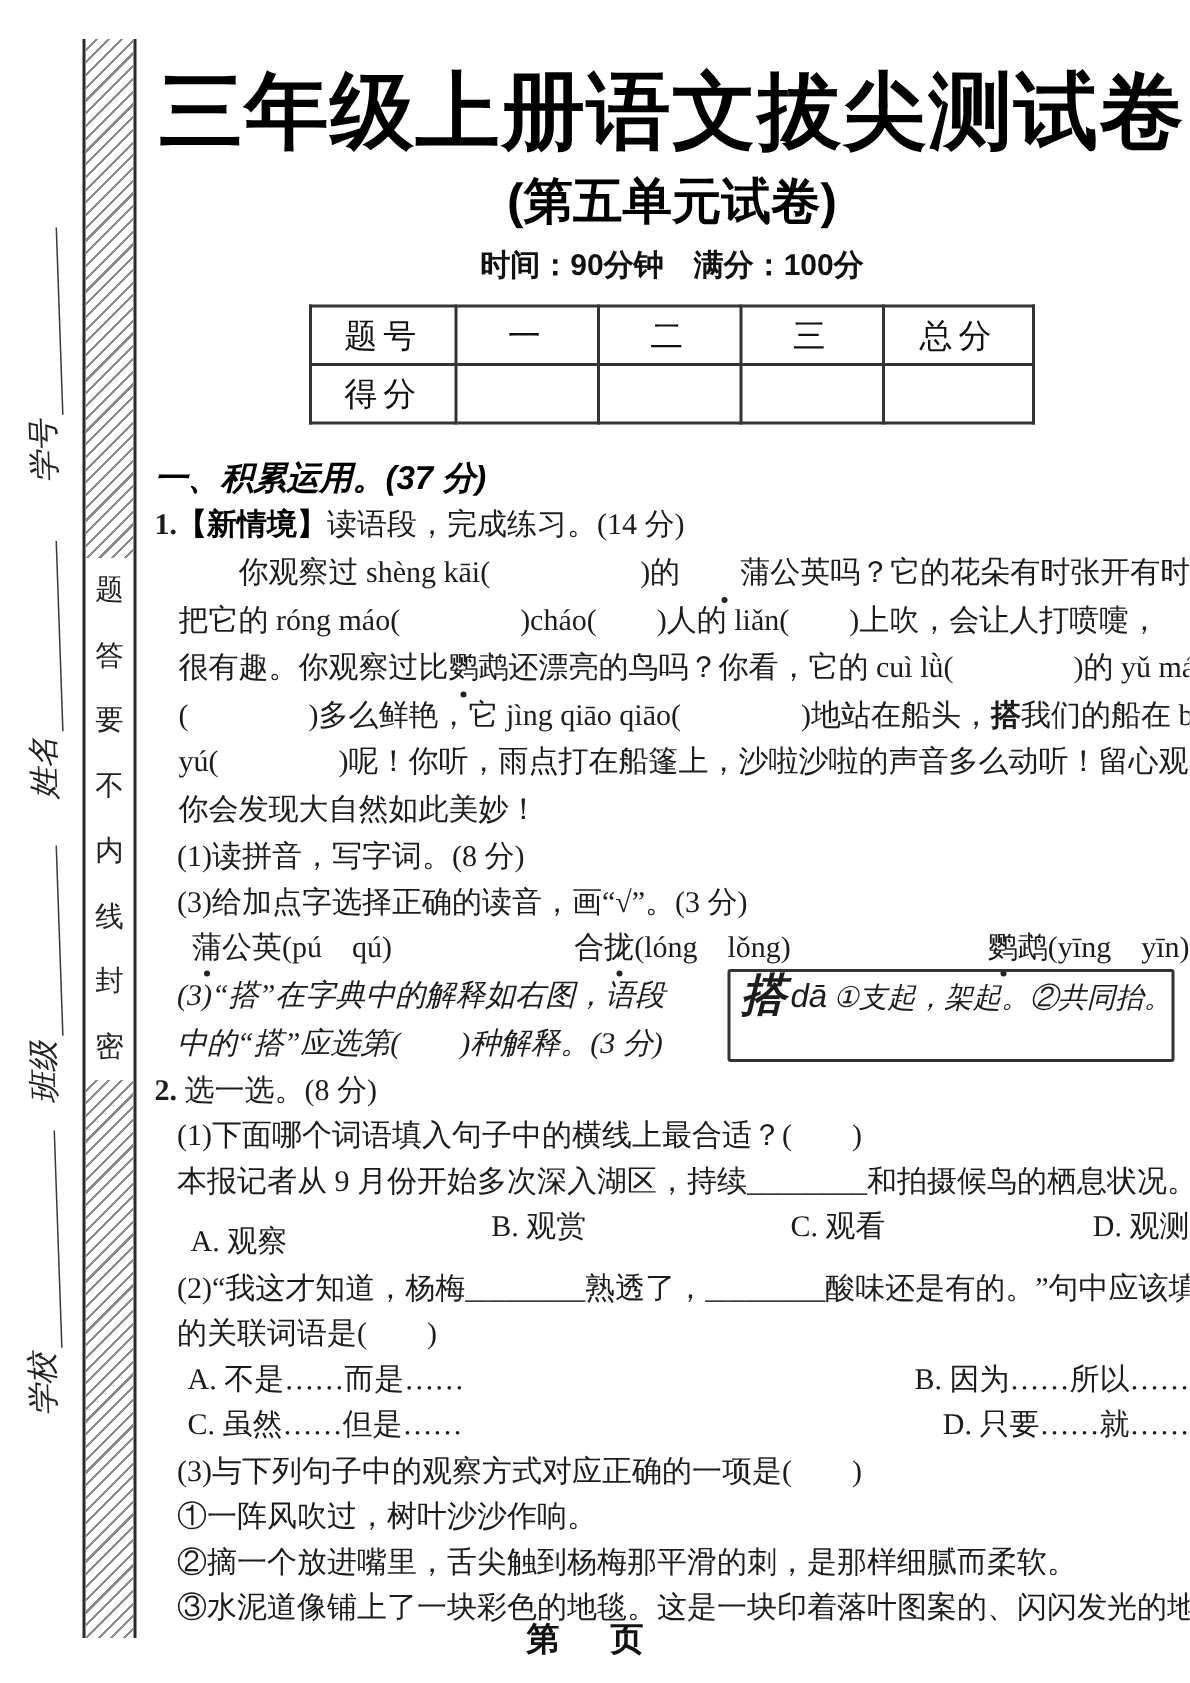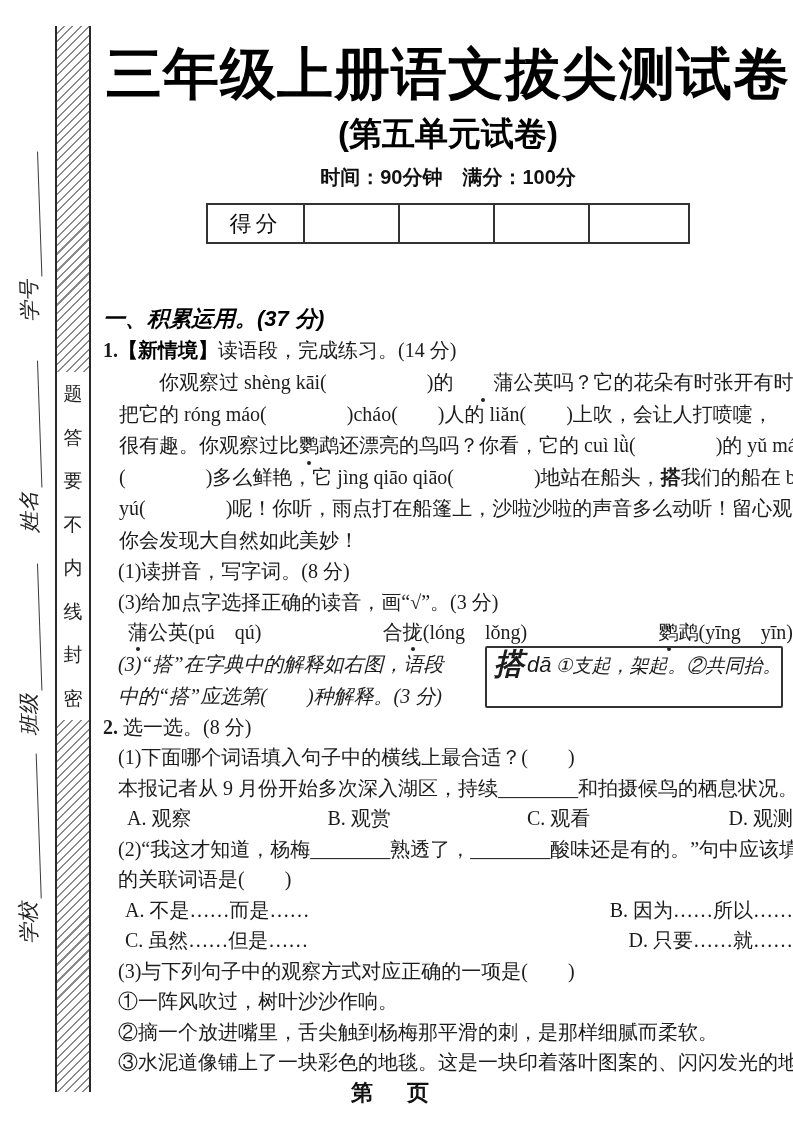--- a/index.html
+++ b/index.html
@@ -84,21 +84,21 @@
 
   .dotted { position:relative; display:inline-block; }
   .dotted::after {
     content:""; position:absolute; left:50%; bottom:-3px;
     width:4px; height:4px; margin-left:-2px; border-radius:50%; background:#222;
   }
   .bold-char { font-weight:bold; }
 
   .optrow { display:flex; line-height:30.5px;justify-content:space-between; }
   .optrow.four { padding-left:24px; }
-  .optrow.four .o1 { width:152px; } .optrow.four .o2 { width:151px; } .optrow.four .o3 { width:153px; }
+  .optrow.four .o1 { width:152px;margin-top:10px; } .optrow.four .o2 { width:151px; } .optrow.four .o3 { width:153px; }
   .optrow.two { padding-left:22px; }
   .optrow.two .o1 { width:302px; }
   .optrow.pinyin { padding-left:25px; }
   .optrow.pinyin .o1 { width:178px; } .optrow.pinyin .o2 { width:199px; }
 
   .q3-block { position:relative; height:64px;font-style:italic; }
   .q3-text .line { line-height:32px; padding-left:15px; white-space:nowrap; }
   .dict-box {
     position:absolute; left:382px; top:-2px; width:298px; height:62px;
     border:2px solid #333; border-radius:2px;
@@ -146,20 +146,27 @@
 </div>
 
 <div class="header">
   <div class="paper-title">三年级上册语文拔尖测试卷</div>
   <div class="paper-subtitle">(第五单元试卷)</div>
   <div class="paper-meta">时间：90分钟　满分：100分</div>
 
   <table class="score-table">
     <tbody>
       <tr>
+        <td class="c-label">题号</td>
+        <td class="c-q">一</td>
+        <td class="c-q">二</td>
+        <td class="c-q">三</td>
+        <td class="c-total">总分</td>
+      </tr>
+      <tr>
         <td class="c-label">得分</td>
         <td class="c-q"></td>
         <td class="c-q"></td>
         <td class="c-q"></td>
         <td class="c-total"></td>
       </tr>
     </tbody>
   </table>
 </div>
 

